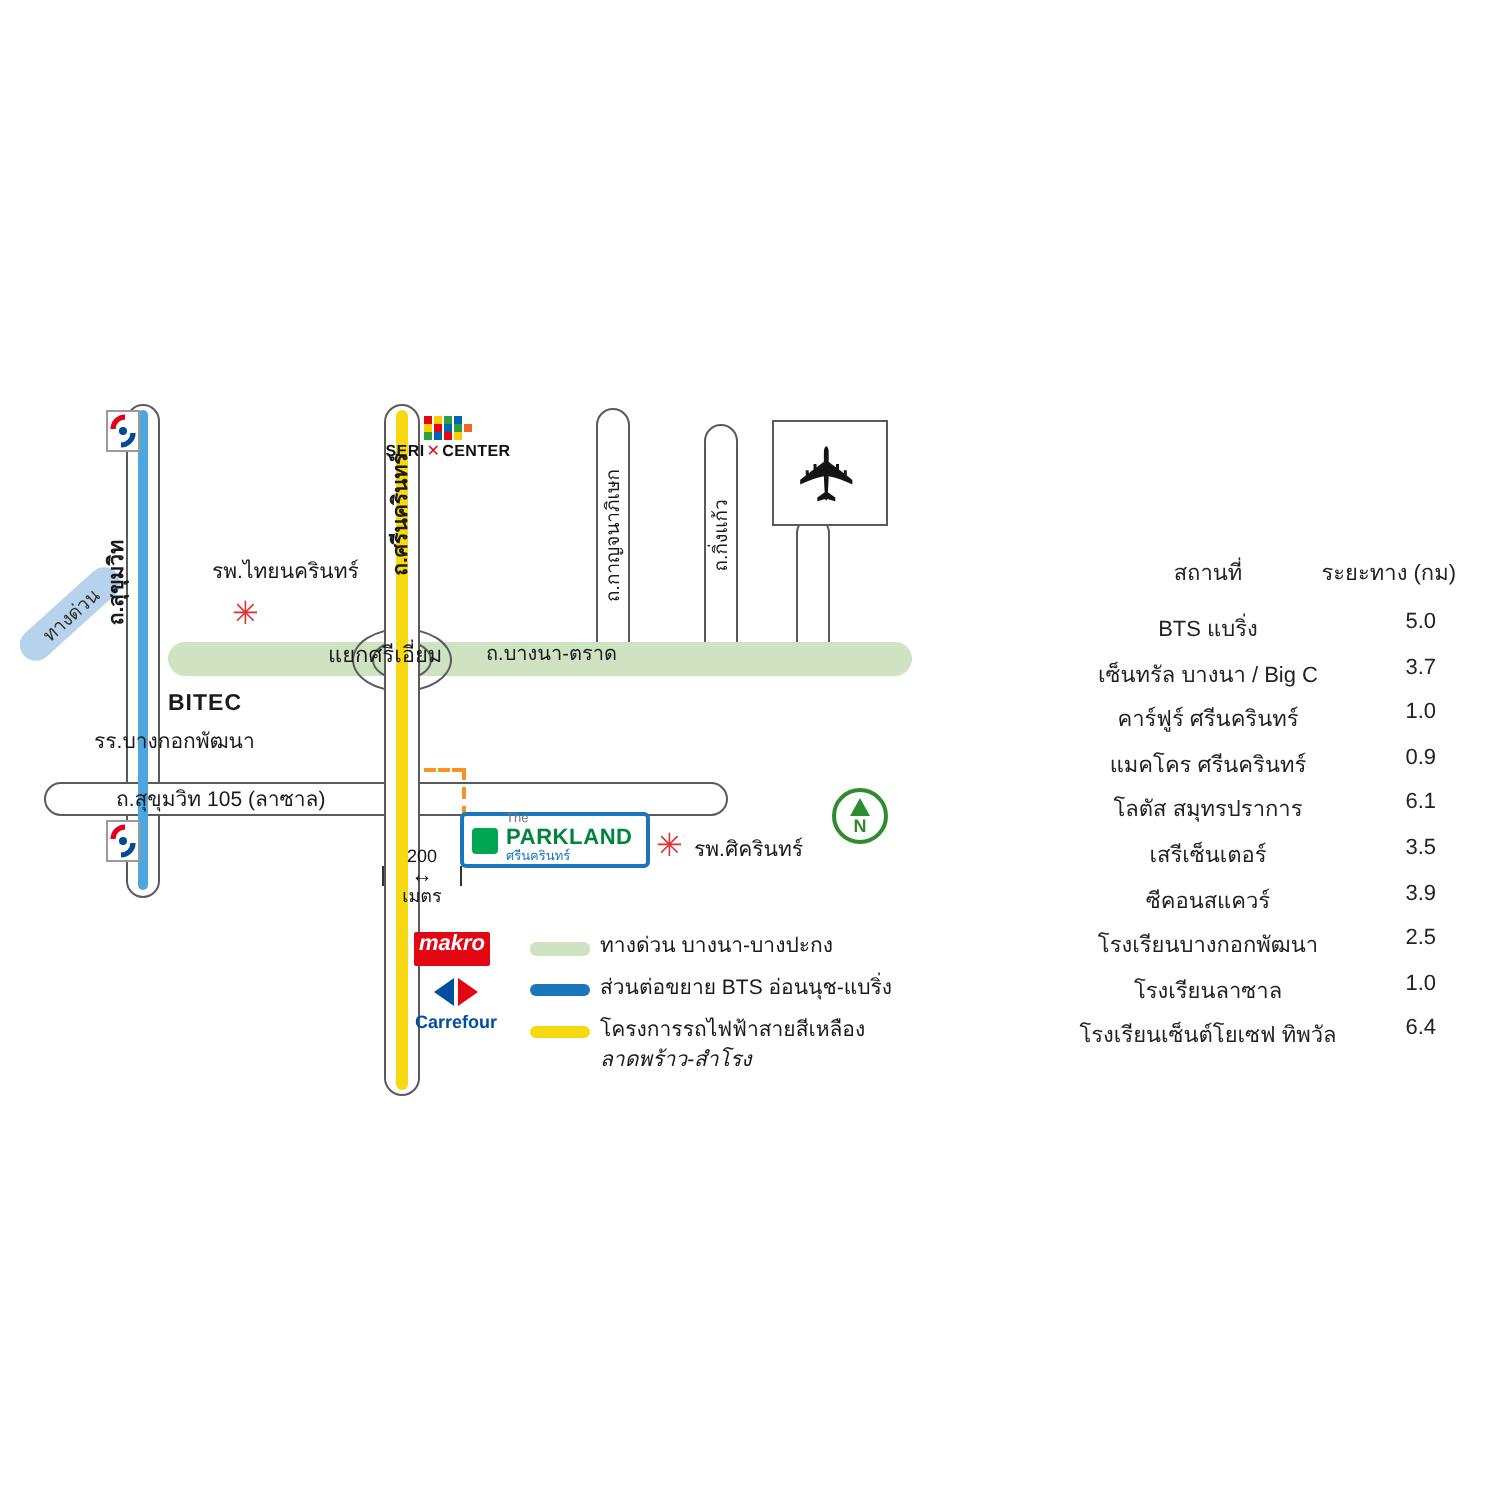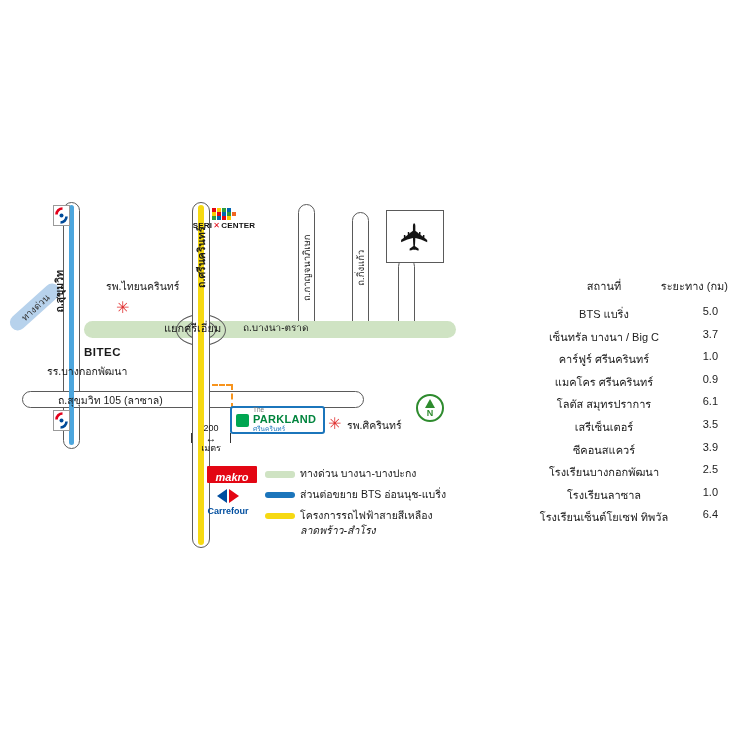--- a/index.html
+++ b/index.html
@@ -32,22 +32,22 @@
             border-radius:3px;z-index:7;display:flex;align-items:center;padding:1px 4px;gap:4px;box-sizing:border-box;}
   .pk-mark{width:13px;height:13px;background:#00a651;border-radius:2px;flex:0 0 auto;}
   .pk-text{display:flex;flex-direction:column;line-height:1.05;}
   .pk-the{font-size:6.5px;color:#777;}
   .pk-name{font-size:11px;font-weight:bold;color:#00843d;letter-spacing:.3px;}
   .pk-sub{font-size:6.5px;color:#1b75bb;}
   .scale{position:absolute;left:191px;top:423px;width:40px;z-index:7;text-align:center;color:#111;}
   .scale-num,.scale-unit{font-size:9px;line-height:1.15;}
   .scale-arrow{display:flex;align-items:center;justify-content:center;height:10px;border-left:1px solid #333;border-right:1px solid #333;}
   .scale-arrow span{font-size:11px;line-height:0;}
-  .makro{position:absolute;left:207px;top:466px;width:50px;height:17px;background:#e30613;color:#fff;font-weight:bold;
-         font-style:italic;font-size:11px;display:flex;align-items:flex-end;justify-content:center;z-index:7;border-radius:1px;}
+  .makro{position:absolute;left:207px;top:466px;width:38px;height:17px;background:#e30613;color:#fff;font-weight:bold;
+         font-style:italic;font-size:11px;display:flex;align-items:flex-start;justify-content:center;z-index:7;border-radius:1px;}
   .carrefour{position:absolute;left:200px;top:487px;width:56px;z-index:7;display:flex;flex-direction:column;align-items:center;}
   .cf-text{font-size:9px;font-weight:bold;color:#004e9f;margin-top:1px;}
   .seri{position:absolute;left:196px;top:208px;width:56px;z-index:7;display:flex;flex-direction:column;align-items:center;gap:1px;}
   .mrow{display:flex;gap:1px;}
   .sq{width:4px;height:4px;}
   .c1{background:#e30613;} .c2{background:#2e9e3e;} .c3{background:#ffcc00;} .c4{background:#0066b2;} .c5{background:#f26522;}
   .seri-text{font-size:8px;font-weight:bold;color:#111;display:flex;align-items:center;gap:1px;letter-spacing:.2px;}
   .seri-x{color:#e30613;}
   .legend-swatch{position:absolute;height:7px;width:30px;border-radius:3px;z-index:7;}
   .dtable{position:absolute;left:480px;top:273px;width:248px;height:276px;z-index:7;font-size:11px;color:#222;}

